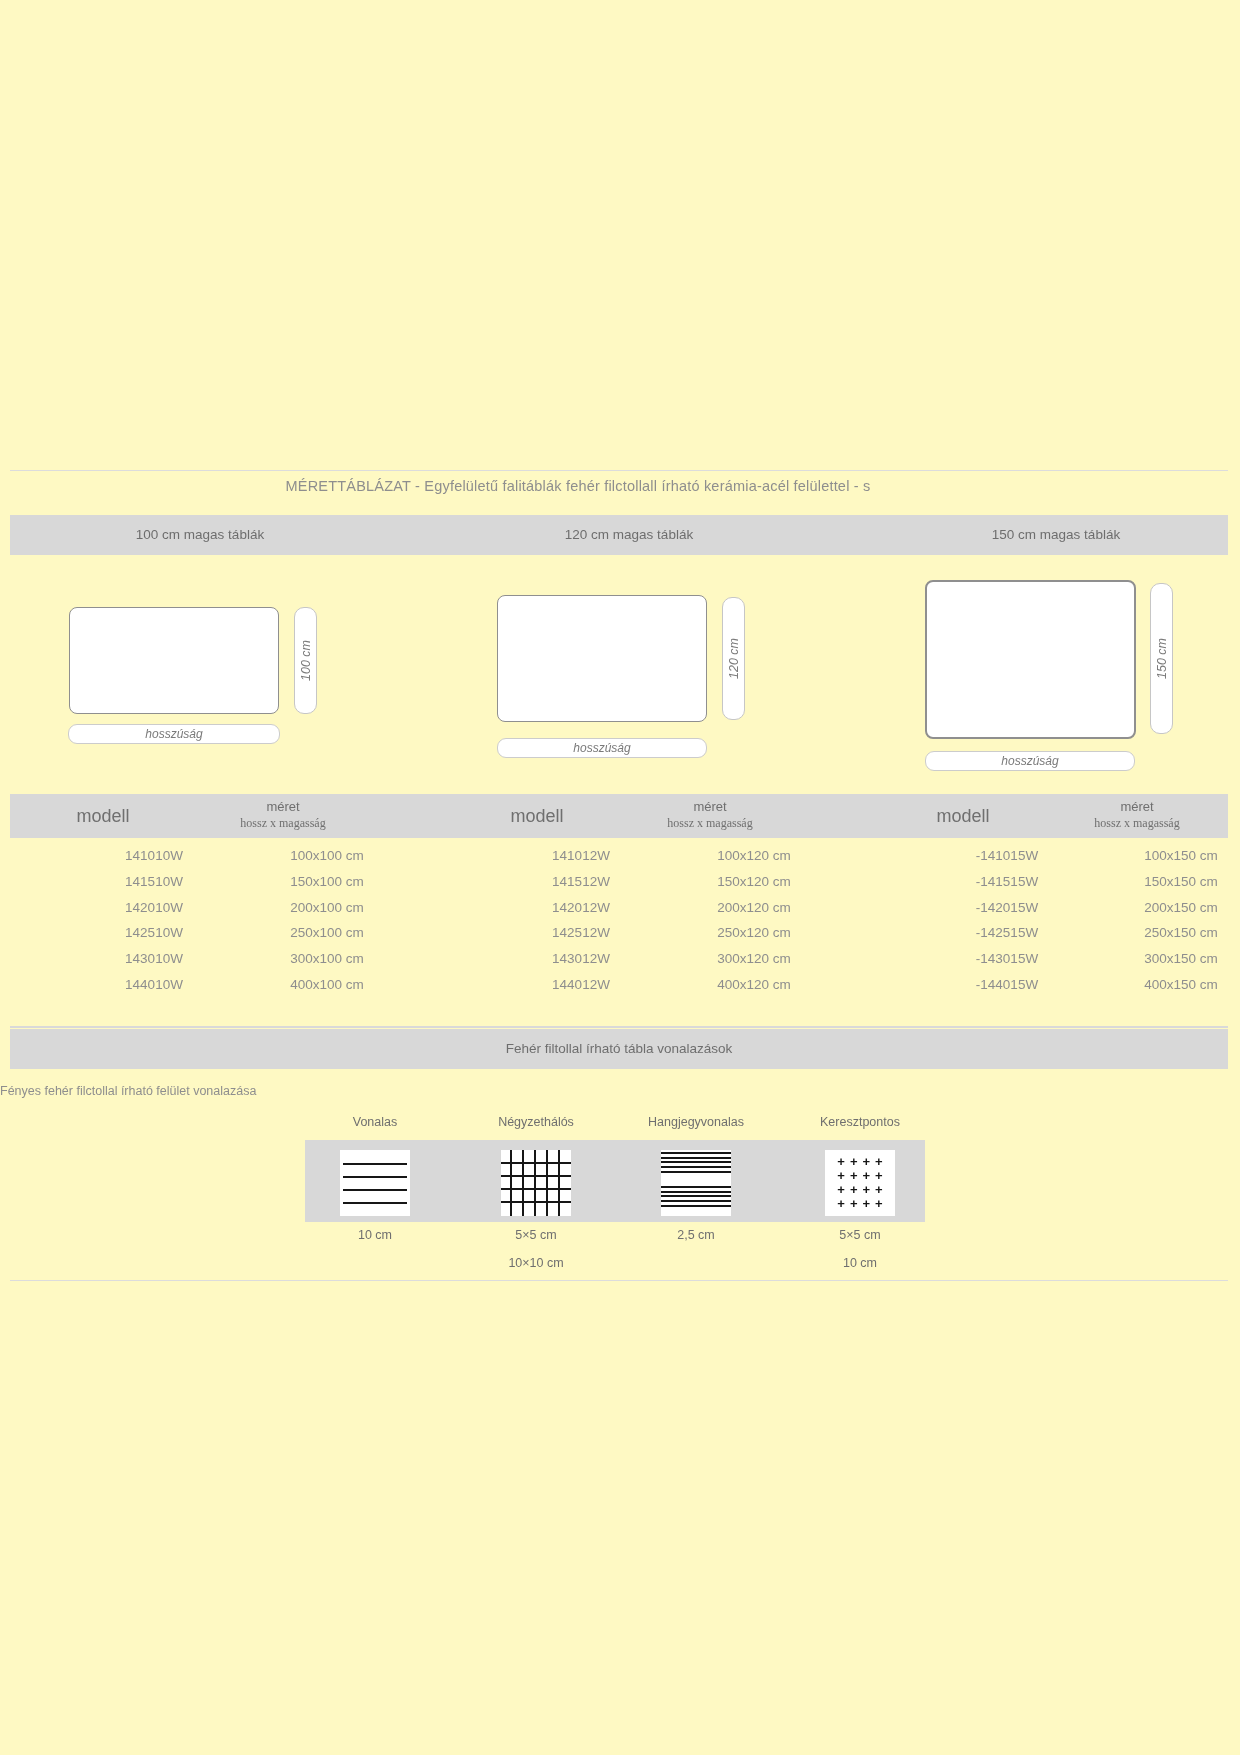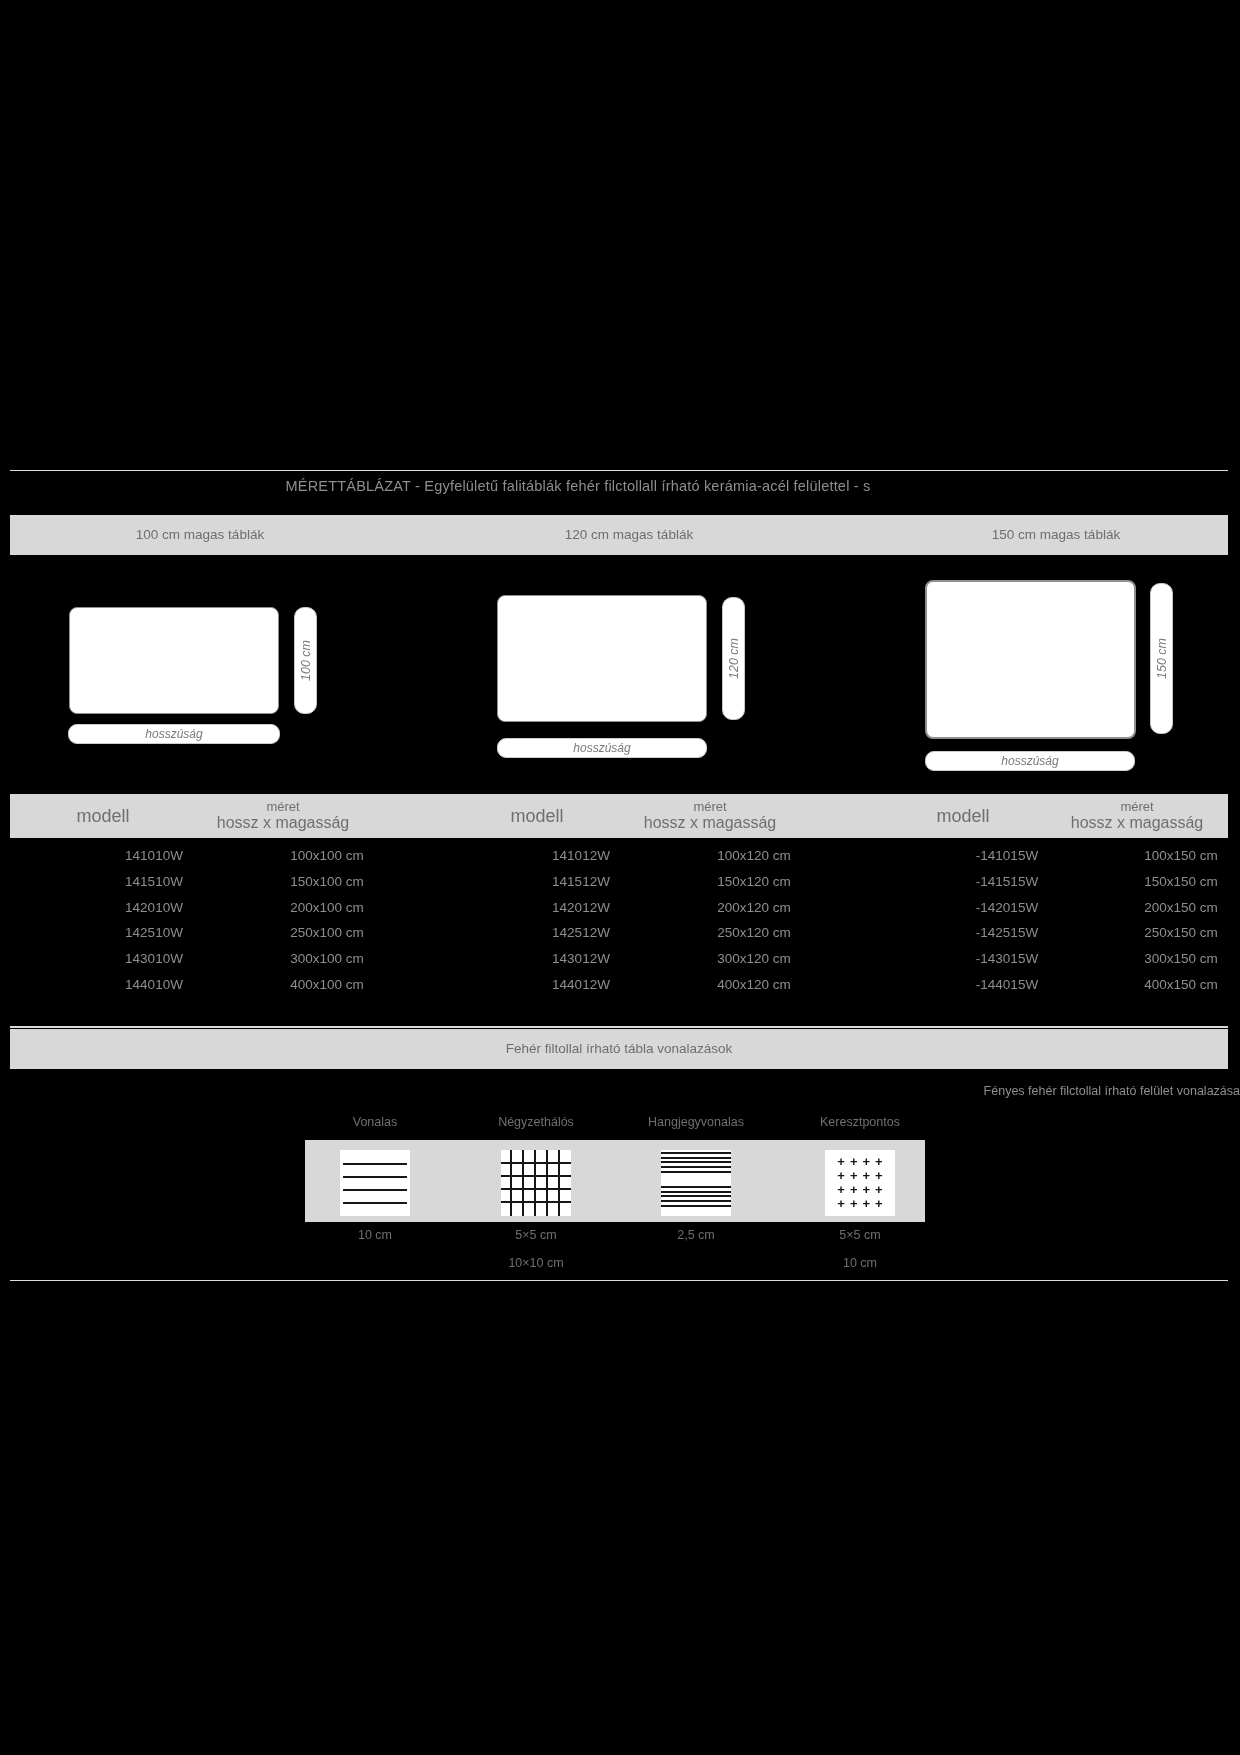--- a/index.html
+++ b/index.html
@@ -1,41 +1,41 @@
 <!DOCTYPE html>
 <html><head>
 <meta charset="utf-8">
 <style>
   html,body{margin:0;padding:0;background:#fff;}
-  .page{position:relative;width:1240px;height:1755px;background:#000000;
+  .page{position:relative;width:1240px;height:1755px;background:#fef9c3;
         font-family:"Liberation Sans","DejaVu Sans",sans-serif;overflow:hidden;}
   .hline{position:absolute;height:1px;background:#dcdcdc;}
   .graybar{position:absolute;left:10px;width:1218px;background:#d8d8d8;}
   .title{position:absolute;top:478px;left:0;width:1156px;text-align:center;
          font-size:14.5px;color:#8e8e8e;letter-spacing:.2px;}
   .barlabel{position:absolute;top:0;height:40px;line-height:40px;width:380px;
             text-align:center;font-size:13.5px;color:#6e6e6e;}
   .board{position:absolute;background:#fff;border:1.5px solid #8f8f8f;border-radius:8px;}
   .vpill{position:absolute;border:1px solid #c6c6c6;border-radius:10px;background:#fff;
          display:flex;align-items:center;justify-content:center;}
   .vtext{writing-mode:vertical-rl;transform:rotate(180deg);font-style:italic;
          font-size:12.5px;color:#7a7a7a;white-space:nowrap;}
   .hpill{position:absolute;height:18px;line-height:18px;border:1px solid #cccccc;
          border-radius:9px;background:#fff;text-align:center;font-style:italic;
          font-size:12px;color:#7a7a7a;}
   .thead-cell{position:absolute;width:160px;text-align:center;color:#6f6f6f;}
   .th-model{top:0;height:44px;line-height:44px;font-size:18px;}
   .th-meret{top:5px;font-size:13px;line-height:16px;}
-  .th-meret .sub{font-size:16px;}
+  .th-meret .sub{font-size:12px;font-family:Liberation Serif, serif;}
   .trow{position:relative;height:25.8px;}
   .tcell{position:absolute;top:0;width:160px;height:25.8px;line-height:25.8px;
          text-align:center;font-size:13.5px;color:#8e8e8e;}
   .c-m1{left:30px;} .c-s1{left:203px;} .c-m2{left:457px;}
   .c-s2{left:630px;} .c-m3{left:883px;} .c-s3{left:1057px;}
-  .centerline{position:absolute;left:0;width:1240px;text-align:right;}
+  .centerline{position:absolute;left:0;width:1240px;text-align:left;}
   .patlabel,.patcap{position:absolute;width:160px;text-align:center;
                     font-size:12.5px;color:#6f6f6f;}
   .swatch{position:absolute;top:1150px;width:70px;height:66px;background:#fff;overflow:hidden;}
   .pline{position:absolute;background:#161616;}
   .plusrow{height:14px;line-height:14px;text-align:center;font-size:13px;
            font-weight:bold;letter-spacing:5px;color:#161616;text-indent:5px;}
 </style>
 </head>
 <body>
 

